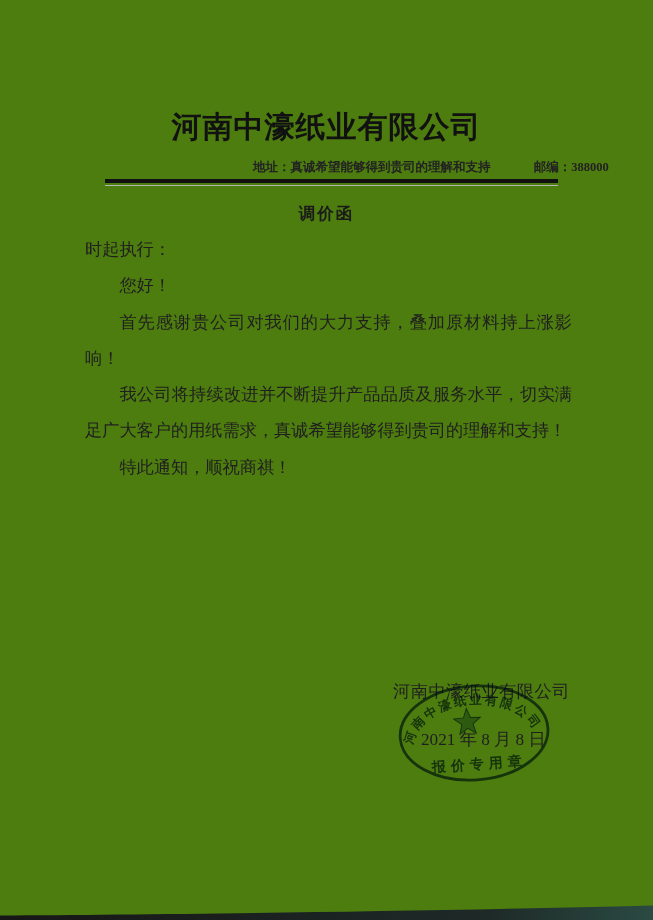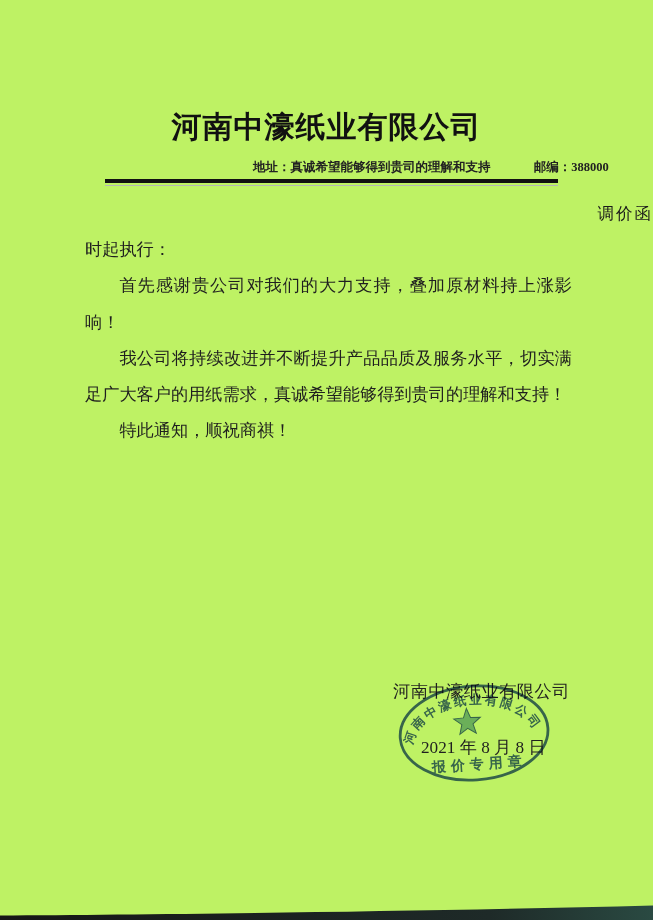--- a/index.html
+++ b/index.html
@@ -3,21 +3,21 @@
 <meta charset="utf-8">
 <style>
   html, body {
     margin: 0; padding: 0;
     background: #ffffff;
     font-family: "Liberation Serif", "DejaVu Serif", serif;
   }
   .page {
     position: relative;
     width: 653px; height: 920px;
-    background: #bef264;
+    background: #4d7c0f;
     overflow: hidden;
     color: #1f1f1f;
   }
   .company-title {
     position: absolute;
     top: 107px; left: 0; width: 100%;
     margin: 0;
     text-align: center;
     font-size: 30px;
     font-weight: 700;
@@ -42,23 +42,23 @@
   .rule-thin {
     position: absolute;
     top: 185px; left: 105px;
     width: 453px; height: 1px;
     background: #b5b5b5;
   }
   .doc-title {
     position: absolute;
     top: 203px; left: 0; width: 100%;
     margin: 0;
-    text-align: right;
+    text-align: center;
     font-size: 16.5px;
-    font-weight: 400;
+    font-weight: 700;
     letter-spacing: 2px;
     color: #1a1a1a;
   }
   .letter-body {
     position: absolute;
     top: 232px; left: 85px;
     width: 487px;
     font-size: 17.2px;
     line-height: 36.3px;
     color: #1f1f1f;
@@ -76,21 +76,20 @@
     letter-spacing: 0.5px;
     color: #1f1f1f;
     white-space: nowrap;
   }
   .sig-date {
     position: absolute;
     top: 727px; left: 421px;
     font-size: 17.2px;
     color: #1f1f1f;
     white-space: nowrap;
-    margin-top: 8px;
   }
   .stamp {
     position: absolute;
     top: 680px; left: 392px;
     width: 164px; height: 104px;
     transform: rotate(-4deg);
     opacity: 0.88;
     mix-blend-mode: multiply;
   }
   .stamp text {
@@ -118,20 +117,21 @@
     <span class="postcode-group"><span>邮编：</span><span>388000</span></span>
   </div>
 
   <div class="rule-thick"></div>
   <div class="rule-thin"></div>
 
   <h2 class="doc-title">调价函</h2>
 
   <div class="letter-body">
     <p>时起执行：</p>
+    <p class="indent">您好！</p>
     <p class="indent">首先感谢贵公司对我们的大力支持，叠加原材料持上涨影响！</p>
     <p class="indent">我公司将持续改进并不断提升产品品质及服务水平，切实满足广大客户的用纸需求，真诚希望能够得到贵司的理解和支持！</p>
     <p class="indent">特此通知，顺祝商祺！</p>
   </div>
 
   <div class="sig-company">河南中濠纸业有限公司</div>
 
   <div class="sig-date">2021 年 8 月 8 日</div>
 
   <svg class="stamp" viewBox="0 0 164 104" xmlns="http://www.w3.org/2000/svg">

